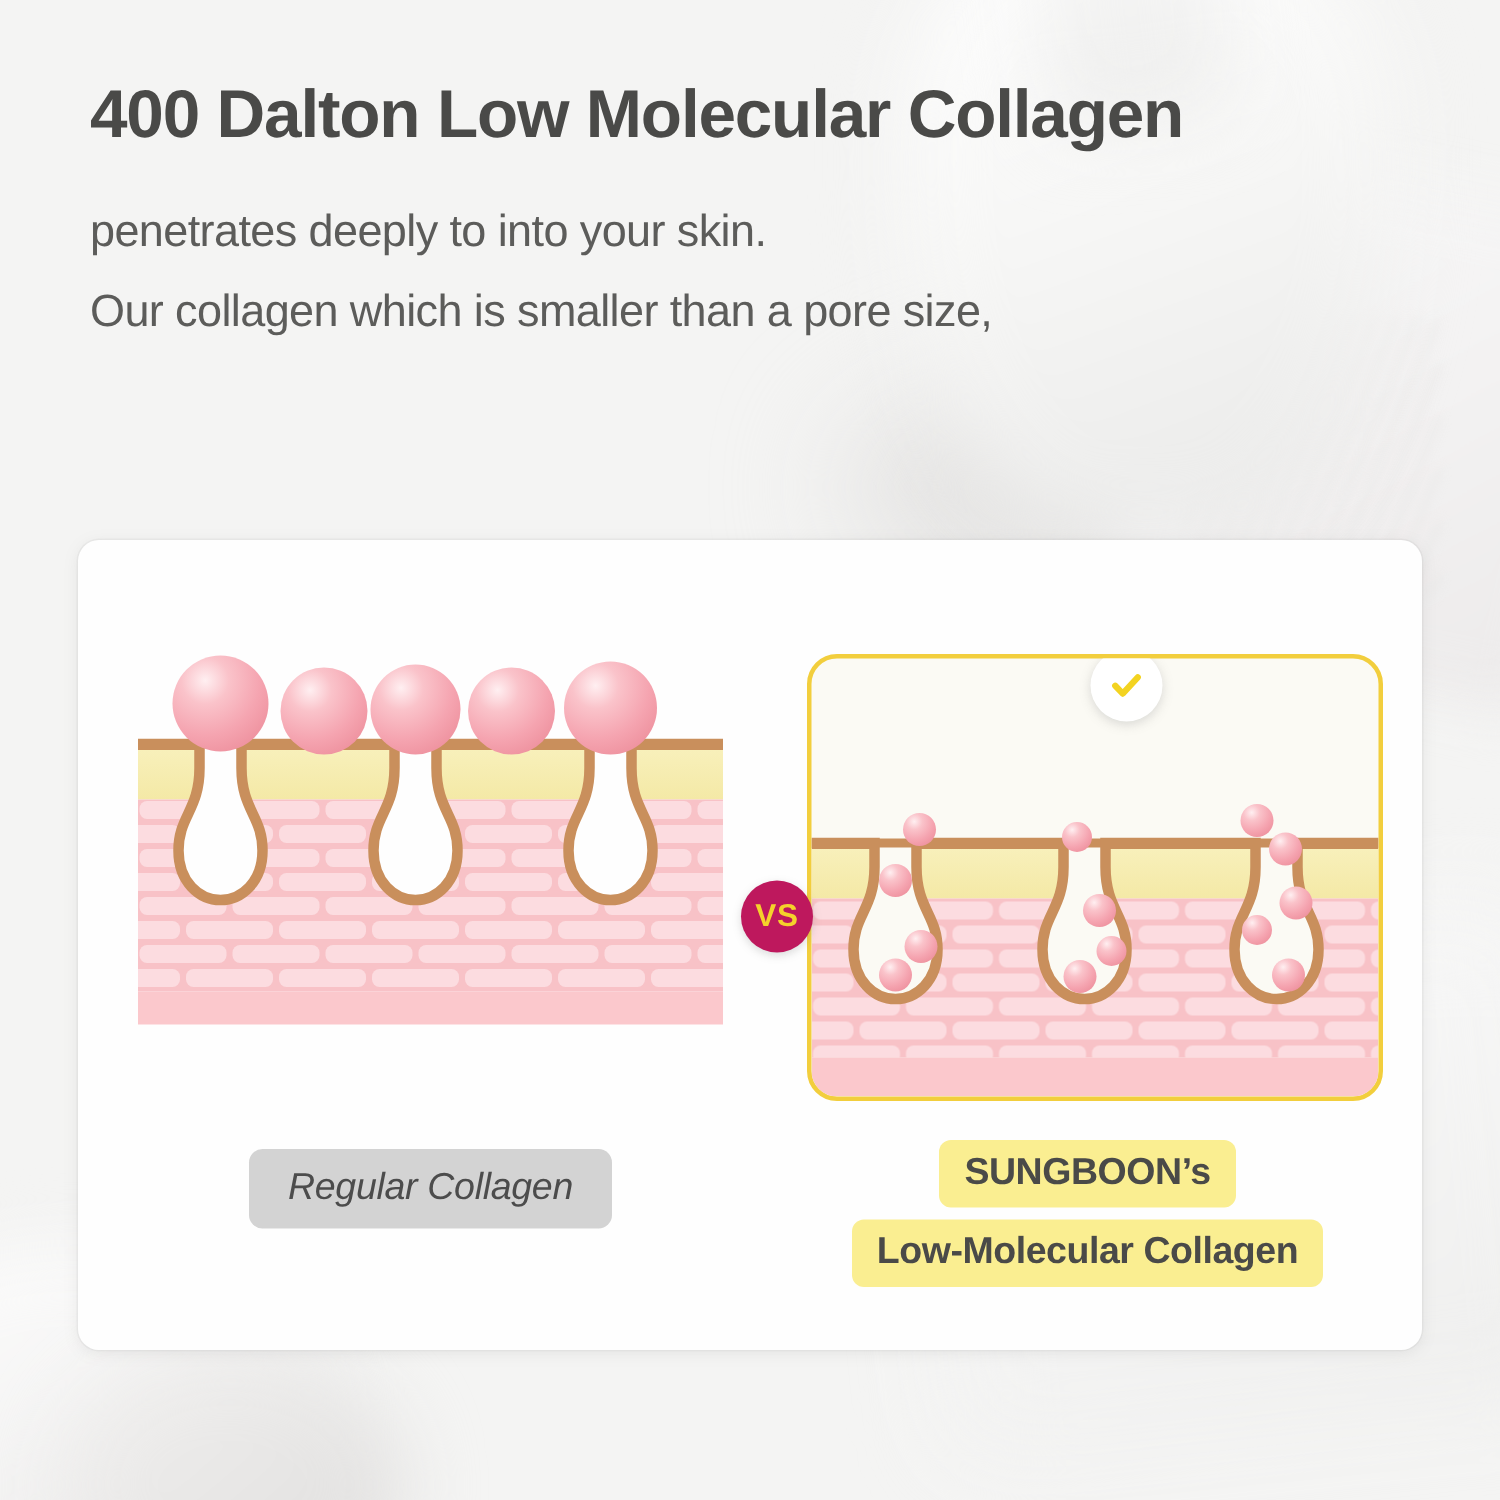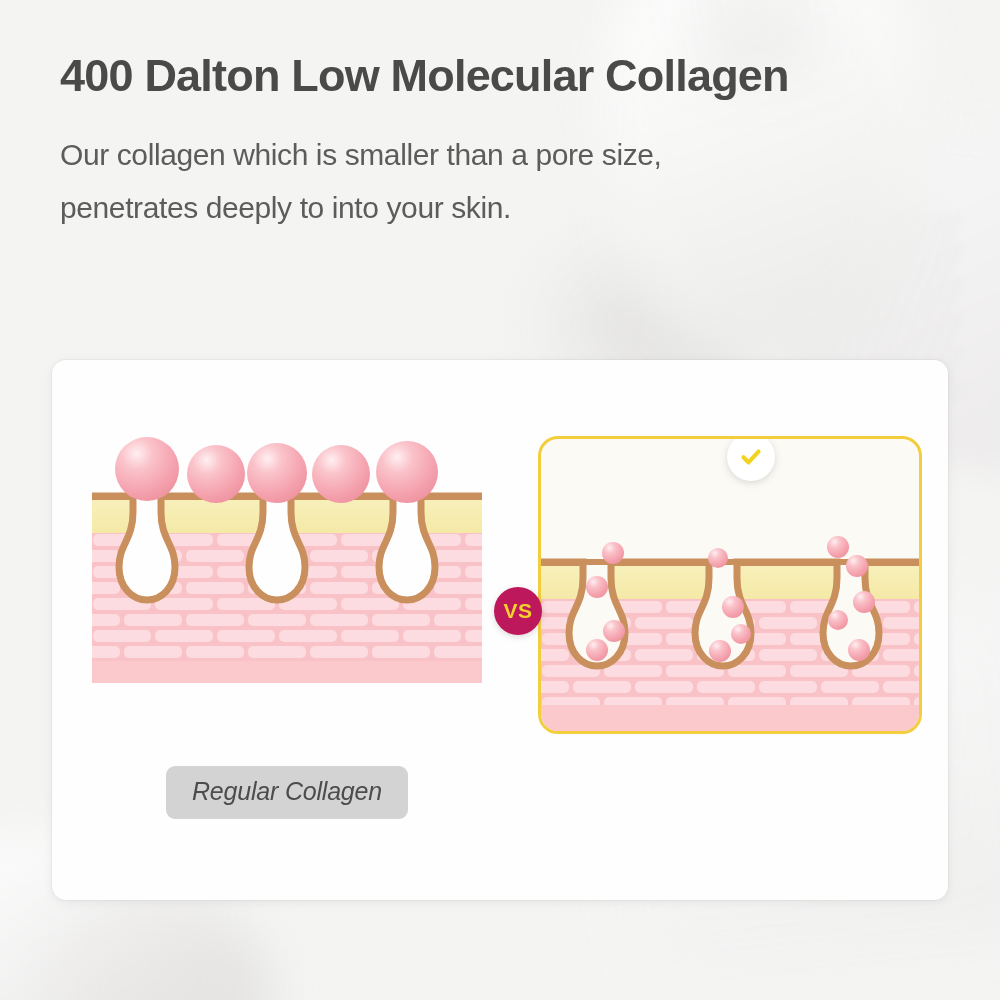--- a/index.html
+++ b/index.html
@@ -215,22 +215,22 @@
   <div class="blob b8"></div>
   <div class="blob b5"></div>
   <div class="blob b6"></div>
 </div>
 
 <div id="copy">
   <h1 id="headline">
     <span class="line">400 Dalton Low Molecular Collagen</span>
   </h1>
   <p id="subcopy">
+    <span class="line">penetrates deeply to into your skin.</span>
     <span class="line">Our collagen which is smaller than a pore size,</span>
-    <span class="line">penetrates deeply to into your skin.</span>
   </p>
 </div>
 
 <div id="compare-card">
 
   <div class="panel" id="panel-regular">
 
     <div class="diagram-wrap">
       <svg class="svg-diagram" width="390" height="300" viewBox="0 0 390 300">
         <defs>
@@ -359,14 +359,22 @@
         </g>
       </svg>
 
       <div id="check-badge">
         <svg width="26" height="26" viewBox="0 0 26 26">
           <path d="M5.5 13.2 L10.5 18.4 L20.5 7.6" fill="none" stroke="#f3d321" stroke-width="4.2" stroke-linecap="round" stroke-linejoin="round"></path>
         </svg>
       </div>
     </div>
 
+    <div class="label-row" id="label-sungboon">
+      <div class="row1">
+        <span class="pill-yellow">SUNGBOON’s</span>
+      </div>
+      <div class="row2">
+        <span class="pill-yellow">Low-Molecular Collagen</span>
+      </div>
+    </div>
   </div>
 </div>
 
 </body></html>

